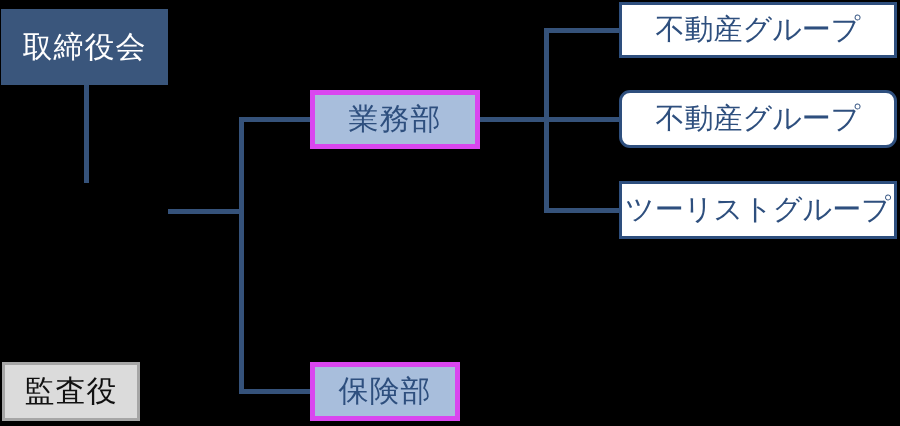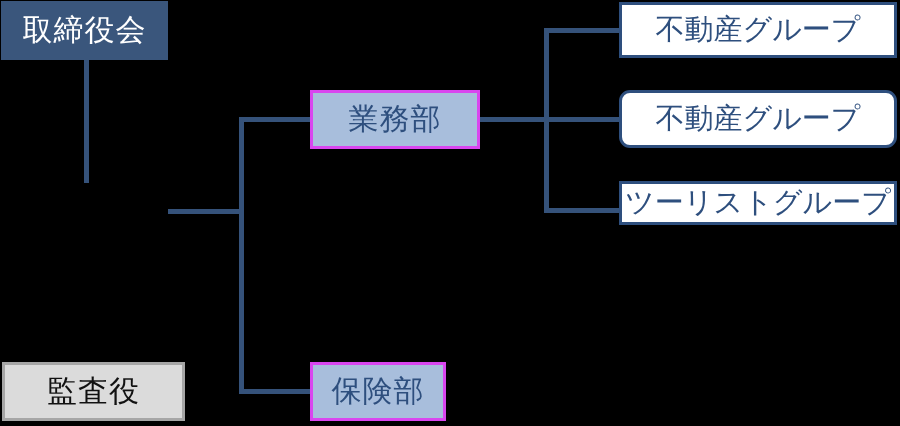--- a/index.html
+++ b/index.html
@@ -12,32 +12,32 @@
   }
   .node{
     position:absolute;
     box-sizing:border-box;
     display:flex;align-items:center;justify-content:center;
     font-size:30px;
     letter-spacing:1px;
     white-space:nowrap;
   }
   
-  .node-board{left:1px;top:1px;width:167px;height:59px;background:#3A567C;color:#FFFFFF;}
+  .node-board{left:1px;top:9px;width:167px;height:76px;background:#3A567C;color:#FFFFFF;}
   .node-president{left:0px;top:182px;width:169px;height:59px;background:#4674BC;color:#FFFFFF;}
-  .node-auditor{left:2px;top:362px;width:183px;height:59px;background:#DBDBDB;border:3px solid #A6A6A6;color:#111111;}
+  .node-auditor{left:2px;top:362px;width:138px;height:59px;background:#DBDBDB;border:3px solid #A6A6A6;color:#111111;}
   
-  .node-dept{background:#A8BEDC;border:3px solid #d946ef;color:#2E4F7E;}
+  .node-dept{background:#A8BEDC;border:5px solid #d946ef;color:#2E4F7E;}
   .node-business{left:310px;top:90px;width:170px;height:59px;}
-  .node-insurance{left:310px;top:362px;width:136px;height:59px;}
+  .node-insurance{left:310px;top:362px;width:150px;height:59px;}
   
   .node-group{background:#FFFFFF;border:3px solid #2E4F7E;color:#2E4F7E;font-size:29px;letter-spacing:0;}
   .node-soumu{left:619px;top:2px;width:278px;height:56px;}
   .node-fudosan{left:619px;top:90px;width:278px;height:58px;border-radius:11px;}
-  .node-tourist{left:619px;top:181px;width:278px;height:44px;}
+  .node-tourist{left:619px;top:181px;width:278px;height:58px;}
   
   .line{position:absolute;background:#35527A;}
   .l-board-president{left:84px;top:60px;width:5px;height:123px;}
   .l-president-out{left:168px;top:209px;width:76px;height:5px;}
   .l-left-spine{left:239px;top:117px;width:5px;height:277px;}
   .l-to-business{left:244px;top:117px;width:66px;height:5px;}
   .l-to-insurance{left:244px;top:389px;width:66px;height:5px;}
   .l-business-out{left:480px;top:117px;width:139px;height:5px;}
   .l-right-spine{left:544px;top:28px;width:5px;height:185px;}
   .l-to-soumu{left:549px;top:28px;width:70px;height:5px;}

